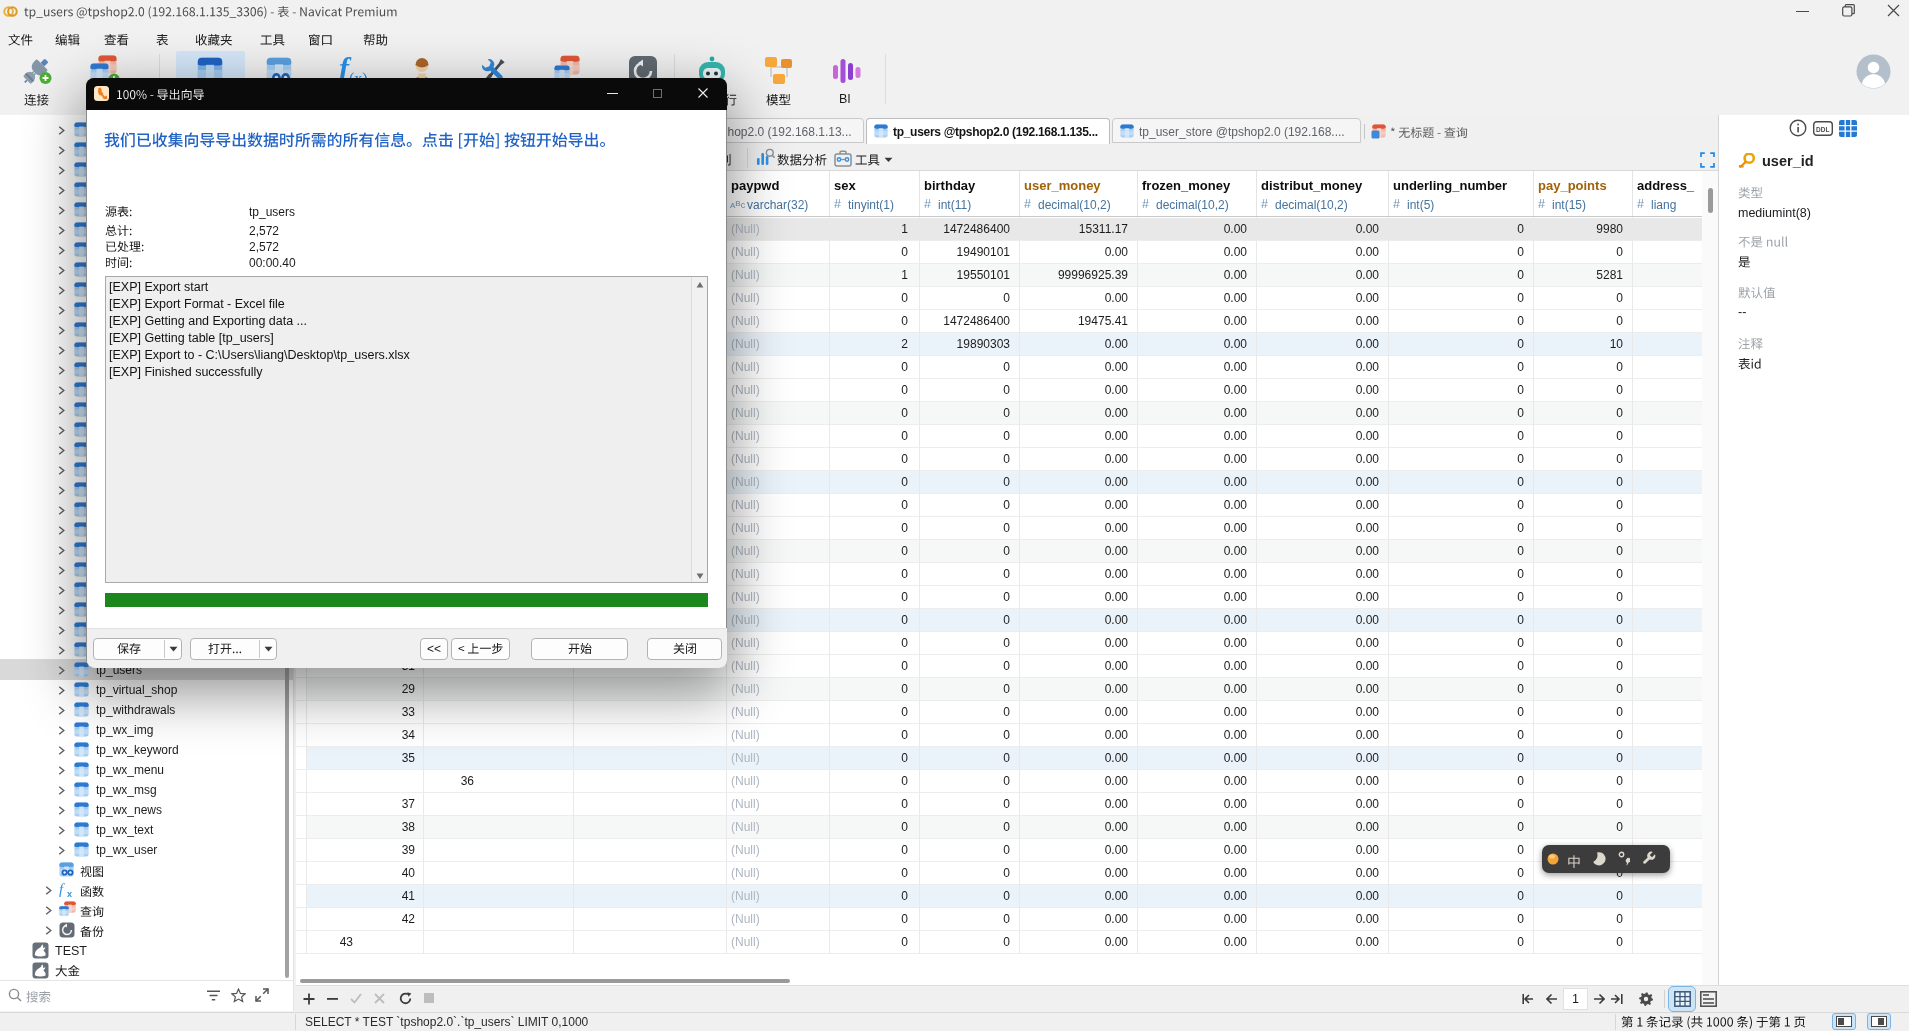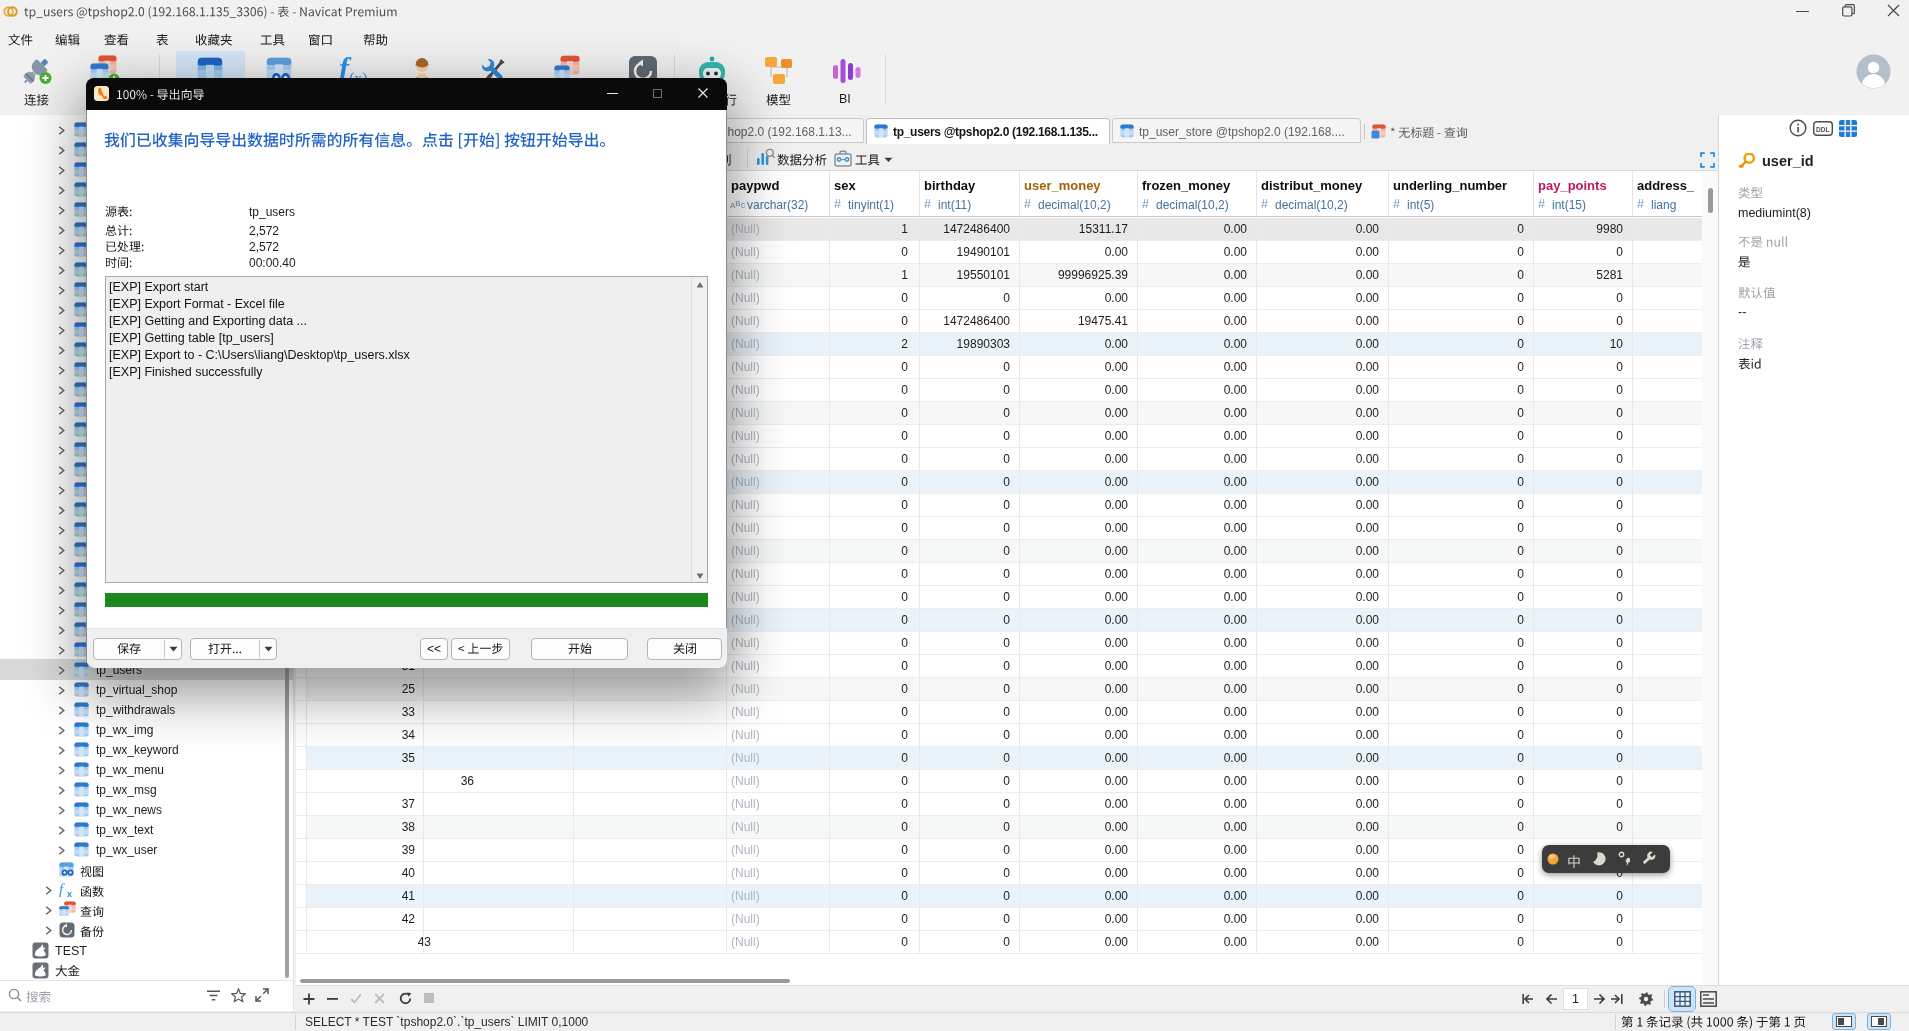--- a/index.html
+++ b/index.html
@@ -298,21 +298,21 @@
 <div style="position:absolute;left:1038px;top:198px;font:normal 12px Liberation Sans,sans-serif;color:#44739d;white-space:pre;">decimal(10,2)</div>
 <div style="position:absolute;left:1142px;top:178px;font:bold 13px Liberation Sans,sans-serif;color:#0d0d0d;white-space:pre;">frozen_money</div>
 <div style="position:absolute;left:1142px;top:197px;font:normal 12.5px Liberation Sans,sans-serif;color:#6f96ba;white-space:pre;">#</div>
 <div style="position:absolute;left:1156px;top:198px;font:normal 12px Liberation Sans,sans-serif;color:#44739d;white-space:pre;">decimal(10,2)</div>
 <div style="position:absolute;left:1261px;top:178px;font:bold 13px Liberation Sans,sans-serif;color:#0d0d0d;white-space:pre;">distribut_money</div>
 <div style="position:absolute;left:1261px;top:197px;font:normal 12.5px Liberation Sans,sans-serif;color:#6f96ba;white-space:pre;">#</div>
 <div style="position:absolute;left:1275px;top:198px;font:normal 12px Liberation Sans,sans-serif;color:#44739d;white-space:pre;">decimal(10,2)</div>
 <div style="position:absolute;left:1393px;top:178px;font:bold 13px Liberation Sans,sans-serif;color:#0d0d0d;white-space:pre;">underling_number</div>
 <div style="position:absolute;left:1393px;top:197px;font:normal 12.5px Liberation Sans,sans-serif;color:#6f96ba;white-space:pre;">#</div>
 <div style="position:absolute;left:1407px;top:198px;font:normal 12px Liberation Sans,sans-serif;color:#44739d;white-space:pre;">int(5)</div>
-<div style="position:absolute;left:1538px;top:178px;font:bold 13px Liberation Sans,sans-serif;color:#be185d;white-space:pre;">pay_points</div>
+<div style="position:absolute;left:1538px;top:178px;font:bold 13px Liberation Sans,sans-serif;color:#a16207;white-space:pre;">pay_points</div>
 <div style="position:absolute;left:1538px;top:197px;font:normal 12.5px Liberation Sans,sans-serif;color:#6f96ba;white-space:pre;">#</div>
 <div style="position:absolute;left:1552px;top:198px;font:normal 12px Liberation Sans,sans-serif;color:#44739d;white-space:pre;">int(15)</div>
 <div style="position:absolute;left:1637px;top:178px;font:bold 13px Liberation Sans,sans-serif;color:#0d0d0d;white-space:pre;">address_</div>
 <div style="position:absolute;left:1637px;top:197px;font:normal 12.5px Liberation Sans,sans-serif;color:#6f96ba;white-space:pre;">#</div>
 <div style="position:absolute;left:1651px;top:198px;font:normal 12px Liberation Sans,sans-serif;color:#44739d;white-space:pre;">liang</div>
 <div style="position:absolute;left:306px;top:218px;width:1396px;height:23px;background:#e8e8e8;"></div>
 <div style="position:absolute;left:296px;top:240px;width:1406px;height:1px;background:#ededed;"></div>
 <div style="position:absolute;left:731px;top:222px;font:normal 12px Liberation Sans,sans-serif;color:#aeb6c0;white-space:pre;">(Null)</div>
 <div style="position:absolute;right:1001px;top:222px;font:normal 12px Liberation Sans,sans-serif;color:#1c1c1c;white-space:pre;">1</div>
 <div style="position:absolute;right:899px;top:222px;font:normal 12px Liberation Sans,sans-serif;color:#1c1c1c;white-space:pre;">1472486400</div>
@@ -502,21 +502,21 @@
 <div style="position:absolute;left:306px;top:678px;width:1396px;height:23px;background:#f6f7f7;"></div>
 <div style="position:absolute;left:296px;top:700px;width:1406px;height:1px;background:#ededed;"></div>
 <div style="position:absolute;left:731px;top:682px;font:normal 12px Liberation Sans,sans-serif;color:#aeb6c0;white-space:pre;">(Null)</div>
 <div style="position:absolute;right:1001px;top:682px;font:normal 12px Liberation Sans,sans-serif;color:#1c1c1c;white-space:pre;">0</div>
 <div style="position:absolute;right:899px;top:682px;font:normal 12px Liberation Sans,sans-serif;color:#1c1c1c;white-space:pre;">0</div>
 <div style="position:absolute;right:781px;top:682px;font:normal 12px Liberation Sans,sans-serif;color:#1c1c1c;white-space:pre;">0.00</div>
 <div style="position:absolute;right:662px;top:682px;font:normal 12px Liberation Sans,sans-serif;color:#1c1c1c;white-space:pre;">0.00</div>
 <div style="position:absolute;right:530px;top:682px;font:normal 12px Liberation Sans,sans-serif;color:#1c1c1c;white-space:pre;">0.00</div>
 <div style="position:absolute;right:385px;top:682px;font:normal 12px Liberation Sans,sans-serif;color:#1c1c1c;white-space:pre;">0</div>
 <div style="position:absolute;right:286px;top:682px;font:normal 12px Liberation Sans,sans-serif;color:#1c1c1c;white-space:pre;">0</div>
-<div style="position:absolute;right:1494px;top:682px;font:normal 12px Liberation Sans,sans-serif;color:#1c1c1c;white-space:pre;">25</div>
+<div style="position:absolute;right:1494px;top:682px;font:normal 12px Liberation Sans,sans-serif;color:#1c1c1c;white-space:pre;">29</div>
 <div style="position:absolute;left:296px;top:723px;width:1406px;height:1px;background:#ededed;"></div>
 <div style="position:absolute;left:731px;top:705px;font:normal 12px Liberation Sans,sans-serif;color:#aeb6c0;white-space:pre;">(Null)</div>
 <div style="position:absolute;right:1001px;top:705px;font:normal 12px Liberation Sans,sans-serif;color:#1c1c1c;white-space:pre;">0</div>
 <div style="position:absolute;right:899px;top:705px;font:normal 12px Liberation Sans,sans-serif;color:#1c1c1c;white-space:pre;">0</div>
 <div style="position:absolute;right:781px;top:705px;font:normal 12px Liberation Sans,sans-serif;color:#1c1c1c;white-space:pre;">0.00</div>
 <div style="position:absolute;right:662px;top:705px;font:normal 12px Liberation Sans,sans-serif;color:#1c1c1c;white-space:pre;">0.00</div>
 <div style="position:absolute;right:530px;top:705px;font:normal 12px Liberation Sans,sans-serif;color:#1c1c1c;white-space:pre;">0.00</div>
 <div style="position:absolute;right:385px;top:705px;font:normal 12px Liberation Sans,sans-serif;color:#1c1c1c;white-space:pre;">0</div>
 <div style="position:absolute;right:286px;top:705px;font:normal 12px Liberation Sans,sans-serif;color:#1c1c1c;white-space:pre;">0</div>
 <div style="position:absolute;right:1494px;top:705px;font:normal 12px Liberation Sans,sans-serif;color:#1c1c1c;white-space:pre;">33</div>
@@ -615,21 +615,21 @@
 <div style="position:absolute;right:1494px;top:912px;font:normal 12px Liberation Sans,sans-serif;color:#1c1c1c;white-space:pre;">42</div>
 <div style="position:absolute;left:296px;top:953px;width:1406px;height:1px;background:#ededed;"></div>
 <div style="position:absolute;left:731px;top:935px;font:normal 12px Liberation Sans,sans-serif;color:#aeb6c0;white-space:pre;">(Null)</div>
 <div style="position:absolute;right:1001px;top:935px;font:normal 12px Liberation Sans,sans-serif;color:#1c1c1c;white-space:pre;">0</div>
 <div style="position:absolute;right:899px;top:935px;font:normal 12px Liberation Sans,sans-serif;color:#1c1c1c;white-space:pre;">0</div>
 <div style="position:absolute;right:781px;top:935px;font:normal 12px Liberation Sans,sans-serif;color:#1c1c1c;white-space:pre;">0.00</div>
 <div style="position:absolute;right:662px;top:935px;font:normal 12px Liberation Sans,sans-serif;color:#1c1c1c;white-space:pre;">0.00</div>
 <div style="position:absolute;right:530px;top:935px;font:normal 12px Liberation Sans,sans-serif;color:#1c1c1c;white-space:pre;">0.00</div>
 <div style="position:absolute;right:385px;top:935px;font:normal 12px Liberation Sans,sans-serif;color:#1c1c1c;white-space:pre;">0</div>
 <div style="position:absolute;right:286px;top:935px;font:normal 12px Liberation Sans,sans-serif;color:#1c1c1c;white-space:pre;">0</div>
-<div style="position:absolute;right:1478px;top:935px;font:normal 12px Liberation Sans,sans-serif;color:#1c1c1c;white-space:pre;margin-left:16px;">43</div>
+<div style="position:absolute;right:1556px;top:935px;font:normal 12px Liberation Sans,sans-serif;color:#1c1c1c;white-space:pre;margin-left:16px;">43</div>
 <div style="position:absolute;left:306px;top:217px;width:1px;height:737px;background:#e9e9e9;"></div>
 <div style="position:absolute;left:423px;top:217px;width:1px;height:737px;background:#e9e9e9;"></div>
 <div style="position:absolute;left:573px;top:217px;width:1px;height:737px;background:#e9e9e9;"></div>
 <div style="position:absolute;left:726px;top:217px;width:1px;height:737px;background:#e9e9e9;"></div>
 <div style="position:absolute;left:829px;top:217px;width:1px;height:737px;background:#e9e9e9;"></div>
 <div style="position:absolute;left:919px;top:217px;width:1px;height:737px;background:#e9e9e9;"></div>
 <div style="position:absolute;left:1019px;top:217px;width:1px;height:737px;background:#e9e9e9;"></div>
 <div style="position:absolute;left:1137px;top:217px;width:1px;height:737px;background:#e9e9e9;"></div>
 <div style="position:absolute;left:1256px;top:217px;width:1px;height:737px;background:#e9e9e9;"></div>
 <div style="position:absolute;left:1388px;top:217px;width:1px;height:737px;background:#e9e9e9;"></div>

